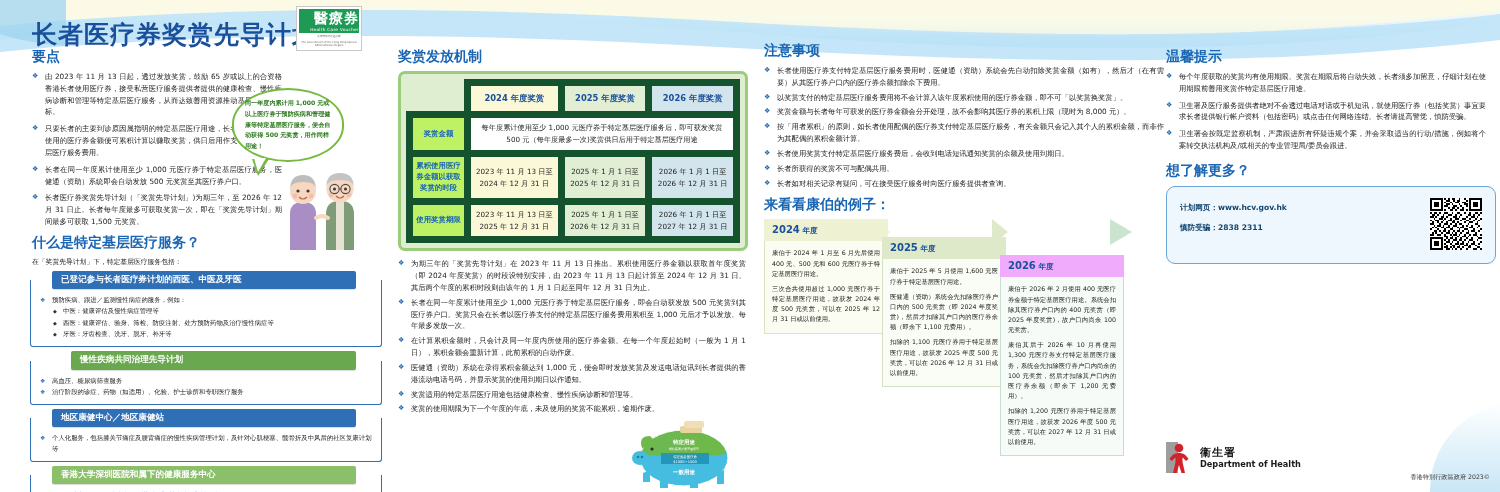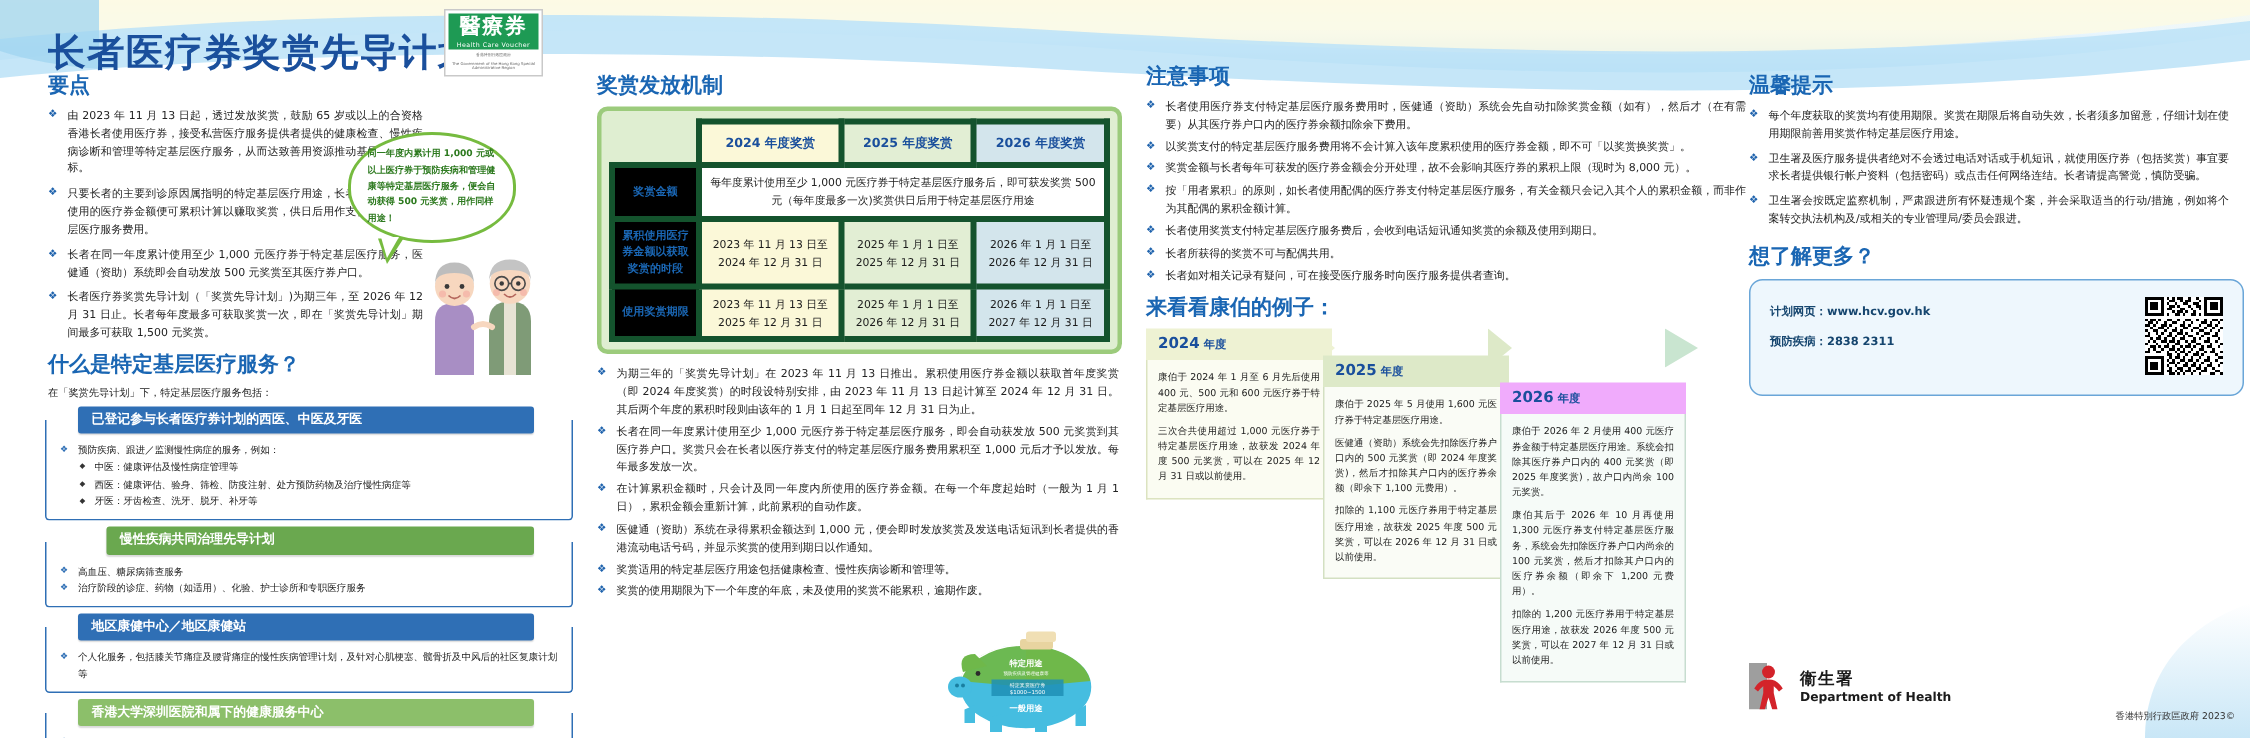--- a/index.html
+++ b/index.html
@@ -33,21 +33,21 @@
     color:#1a66b3; font-weight:bold; font-size:13.5px; margin-bottom:5px;
   }
   .sec-head.lg { font-size: 14px; }
 
   
   .hcv-logo {
     position:absolute; left:296px; top:6px; width:66px; height:45px;
     background:#fff; border:1px solid #c9c9c9; padding:2px;
   }
   .hcv-logo .green {
-    background:#1e9a54; color:#fff; text-align:center; padding:2px 0 1px;
+    background:#1e9a54; color:#fff; text-align:right; padding:2px 0 1px;
   }
   .hcv-logo .green .cn { font-size:14px; font-weight:bold; letter-spacing:1px; line-height:1.05; }
   .hcv-logo .green .en { font-size:4.2px; letter-spacing:.3px; margin-top:1px; }
   .hcv-logo .grey { font-size:2.6px; color:#666; text-align:center; line-height:1.5; margin-top:2px; }
 
   
   ul.b { list-style:none; }
   ul.b > li {
     position:relative; padding-left:13px; margin-bottom:5px;
     font-size:7.3px; line-height:1.62; color:#222; text-align:justify;
@@ -100,24 +100,24 @@
   .svc li::before { content:"❖"; position:absolute; left:0; top:0; color:#2f6fb5; font-size:6px; }
   .svc li.sub { padding-left:23px; }
   .svc li.sub::before { content:"◆"; left:13px; color:#333; font-size:5px; top:1px; }
 
   
   .tbl-wrap {
     border:3px solid #9ccb7c; border-radius:7px; background:#dfeed1; padding:5px;
   }
   table.reward { border-collapse:collapse; width:100%; font-size:7.2px; }
   table.reward td, table.reward th {
-    border:4px solid #14532d; text-align:center; vertical-align:middle; padding:4px 3px;
+    border:7px solid #14532d; text-align:center; vertical-align:middle; padding:4px 3px;
   }
   table.reward thead th { font-size:8.4px; font-weight:bold; color:#1a4f9c; padding:7px 3px; }
-  table.reward .rowhdr { color:#1a66b3; font-weight:bold; background:#000000; width:58px; font-size:7.4px; line-height:1.45; }
+  table.reward .rowhdr { color:#1a66b3; font-weight:bold; background:#bef264; width:58px; font-size:7.4px; line-height:1.45; }
   .c-2024 { background:#fbf8d8; }
   .c-2025 { background:#e2eed4; }
   .c-2026 { background:#d3e5ec; }
   .c-white{ background:#ffffff; }
   .amt-cell { font-size:7.2px; line-height:1.7; text-align:left; padding:6px 8px; color:#222; }
   .dt { line-height:1.65; }
 
   
   .piggy { position:absolute; right:4px; bottom:-4px; width:118px; height:72px; }
 
@@ -443,21 +443,21 @@
       </ul>
 
     <div class="sec-head lg" style="margin-top:10px;">想了解更多？</div>
 
     <div class="contact" style="margin-top:6px;">
       <div class="lines">
         <div>
           <span>计划网页：</span><span>www.hcv.gov.hk</span>
         </div>
         <div>
-          <span>预防疾病：</span><span>2838 2311</span>
+          <span>慎防受骗：</span><span>2838 2311</span>
         </div>
       </div>
       <svg class="qr" viewBox="0 0 29 29" shape-rendering="crispEdges">
         <rect width="29" height="29" fill="#fff"></rect>
         <g fill="#000">
           <rect x="0" y="0" width="7" height="7"></rect>
             <rect x="1" y="1" width="5" height="5" fill="#fff"></rect>
             <rect x="2" y="2" width="3" height="3"></rect>
           <rect x="22" y="0" width="7" height="7"></rect>
             <rect x="23" y="1" width="5" height="5" fill="#fff"></rect>

